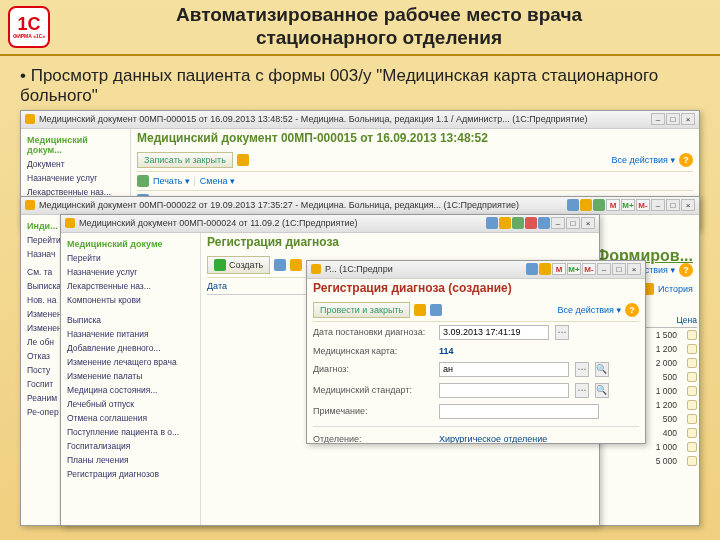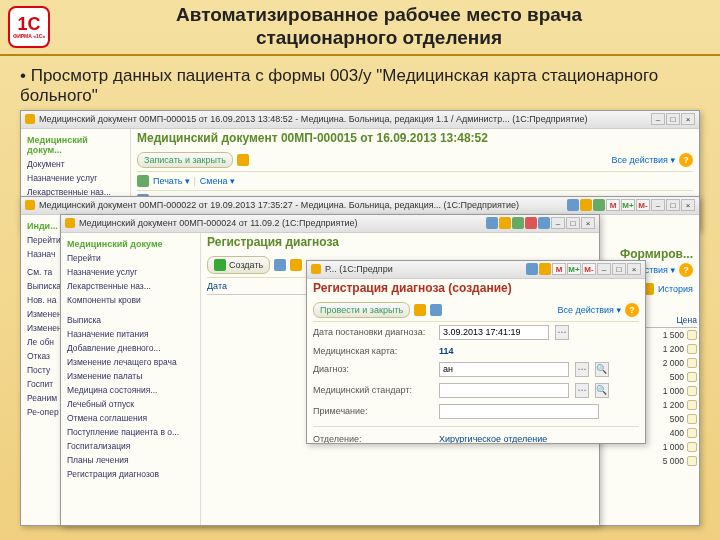--- a/index.html
+++ b/index.html
@@ -18,41 +18,41 @@
   .win-titlebar .ttl { flex: 1; white-space: nowrap; overflow: hidden; text-overflow: ellipsis; font-size: 9px; }
   .win-titlebar .wbtns { display: flex; gap: 1px; }
   .win-titlebar .wbtn { width: 14px; height: 12px; background: #eaeaea; border: 1px solid #bbb; display: flex; align-items: center; justify-content: center; font-size: 8px; cursor: pointer; }
   .win-body { display: flex; height: calc(100% - 18px); }
   .side { width: 110px; background: #fefdf5; border-right: 1px solid #ddd; padding: 4px 0; overflow: hidden; }
   .side-h { font-weight: bold; font-size: 9px; color: #5a3; padding: 2px 6px; }
   .side-item { padding: 2px 6px; font-size: 8.5px; color: #336; white-space: nowrap; overflow: hidden; cursor: pointer; }
   .main { flex: 1; background: #fefdf5; padding: 0 6px; overflow: hidden; }
   .doc-title { font-size: 12px; color: #5a8a2a; font-weight: bold; padding: 2px 0 4px; }
   .toolbar { display: flex; align-items: center; gap: 4px; padding: 3px 0; border-bottom: 1px solid #e0e0c0; flex-wrap: wrap; }
-  .btn { background: linear-gradient(#fafafa,#e8e7d5); border: 1px solid #c5c090; border-radius: 7px; padding: 2px 6px; font-size: 9px; cursor: pointer; display: inline-flex; align-items: center; gap: 3px; }
+  .btn { background: linear-gradient(#fafafa,#e8e7d5); border: 1px solid #c5c090; border-radius: 0; padding: 2px 6px; font-size: 9px; cursor: pointer; display: inline-flex; align-items: center; gap: 3px; }
   .btn.green { color: #396; }
   .tb-ico { width: 12px; height: 12px; background: #6a6; border-radius: 2px; display: inline-block; cursor: pointer; }
   .tb-ico.b { background: #69c; }
   .tb-ico.y { background: #ea0; }
   .tb-ico.r { background: #d55; }
   .link { color: #06c; font-size: 9px; cursor: pointer; }
   .actions-right { margin-left: auto; display: flex; align-items: center; gap: 4px; }
   .help { width: 14px; height: 14px; border-radius: 50%; background: #fa0; color: #fff; display: flex; align-items: center; justify-content: center; font-size: 9px; font-weight: bold; cursor: pointer; }
   .form-row { display: flex; align-items: center; gap: 6px; padding: 3px 0; font-size: 9px; }
   .form-row label { width: 120px; color: #555; }
   .form-row .val { color: #048; }
   .inp { border: 1px solid #bbb; background: #fff; padding: 1px 3px; font-size: 9px; height: 15px; }
   .dots { width: 14px; height: 15px; background:#eee; border:1px solid #bbb; font-size:9px; display:flex; align-items:center; justify-content:center; cursor:pointer; }
   .dialog-title { font-size: 12px; color: #5a8a2a; font-weight: bold; padding: 2px 0 4px; }
   .dialog-title.red { color: #b03020; }
   .price-col { position: absolute; right: 2px; top: 56px; width: 52px; font-size: 8.5px; }
   .price-col .ph { color: #048; text-align: right; padding-bottom: 2px; border-bottom: 1px solid #bbb; }
-  .price-col .pr { display:flex; justify-content:flex-end; align-items:center; gap:3px; padding:2px 0; color:#333; }
+  .price-col .pr { display:flex; justify-content:flex-end; align-items:center; gap:10px; padding:2px 0; color:#333; }
   .price-col .pr .q { width:10px; height:10px; background:#f9f5d0; border:1px solid #cb8; border-radius:2px; cursor:pointer; }
-  .formir { position:absolute; right:6px; top:32px; font-size:12px; color:#5a8a2a; font-weight:bold; }
+  .formir { position:absolute; right:6px; top:32px; font-size:16px; color:#5a8a2a; font-weight:bold;text-decoration:underline; }
   .m-badge { width:14px; height:12px; border:1px solid #bbb; background:#f5f5f5; display:flex; align-items:center; justify-content:center; font-size:8px; color:#c33; font-weight:bold; cursor:pointer; }
   .m-badge.p { color:#393; }
   .m-badge.m { color:#c33; }
 </style>
 </head>
 <body>
 
 <div class="slide">
   <div class="header">
     <div class="logo">

